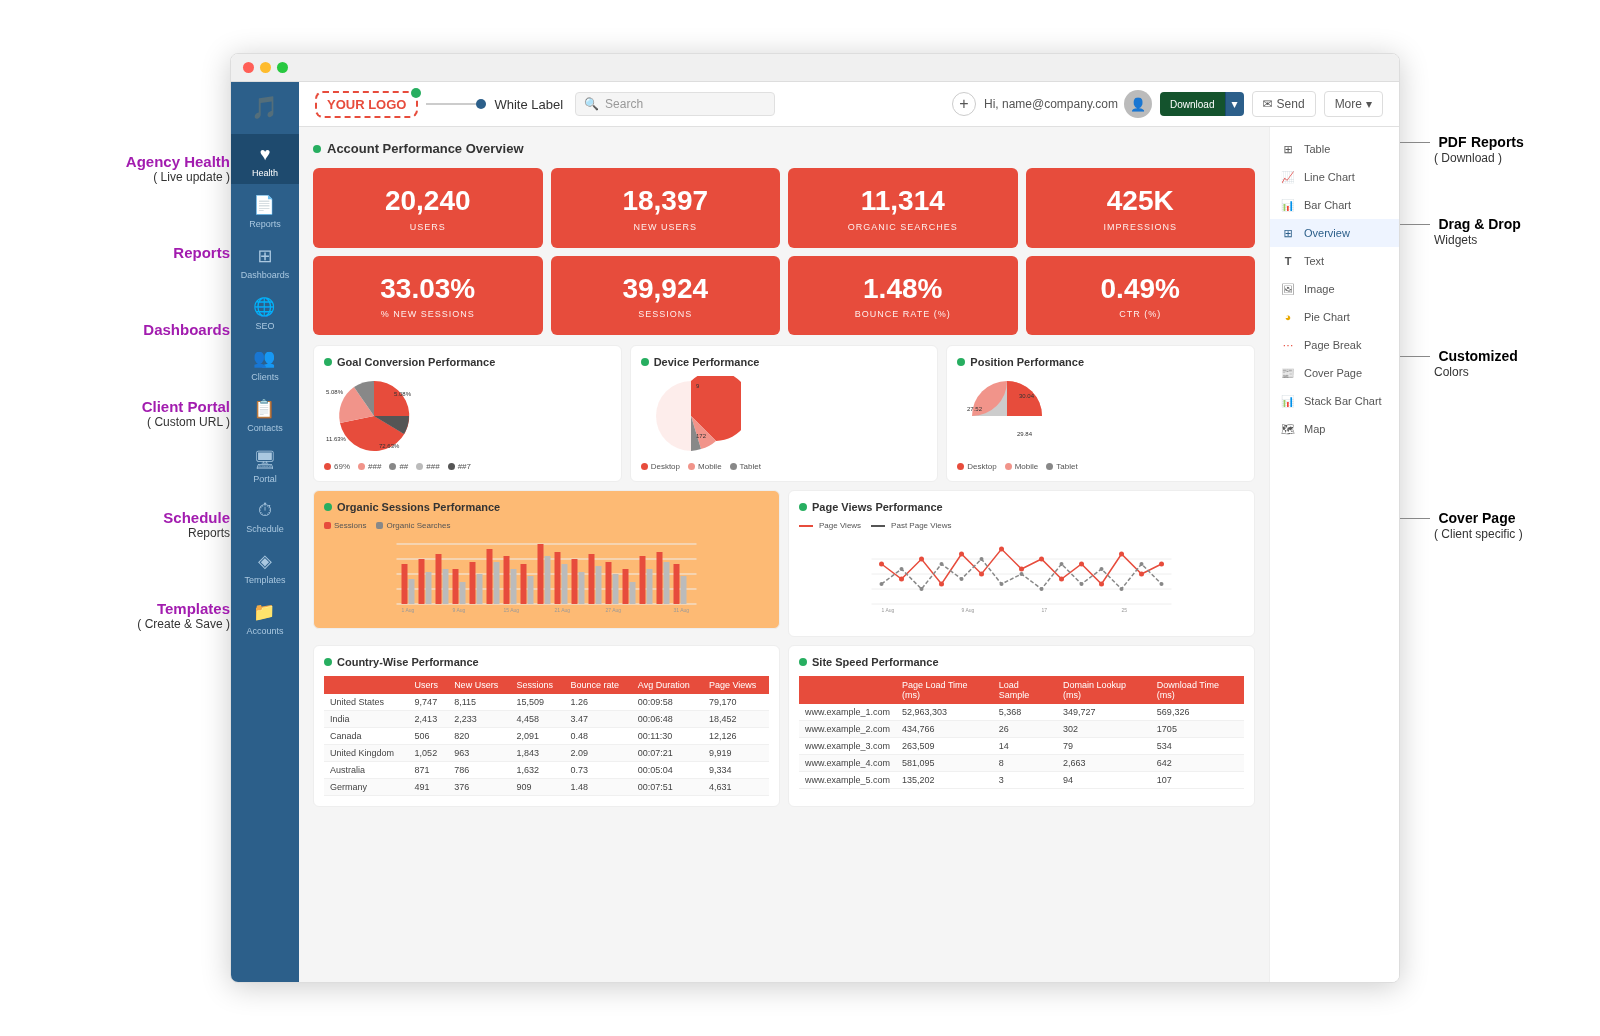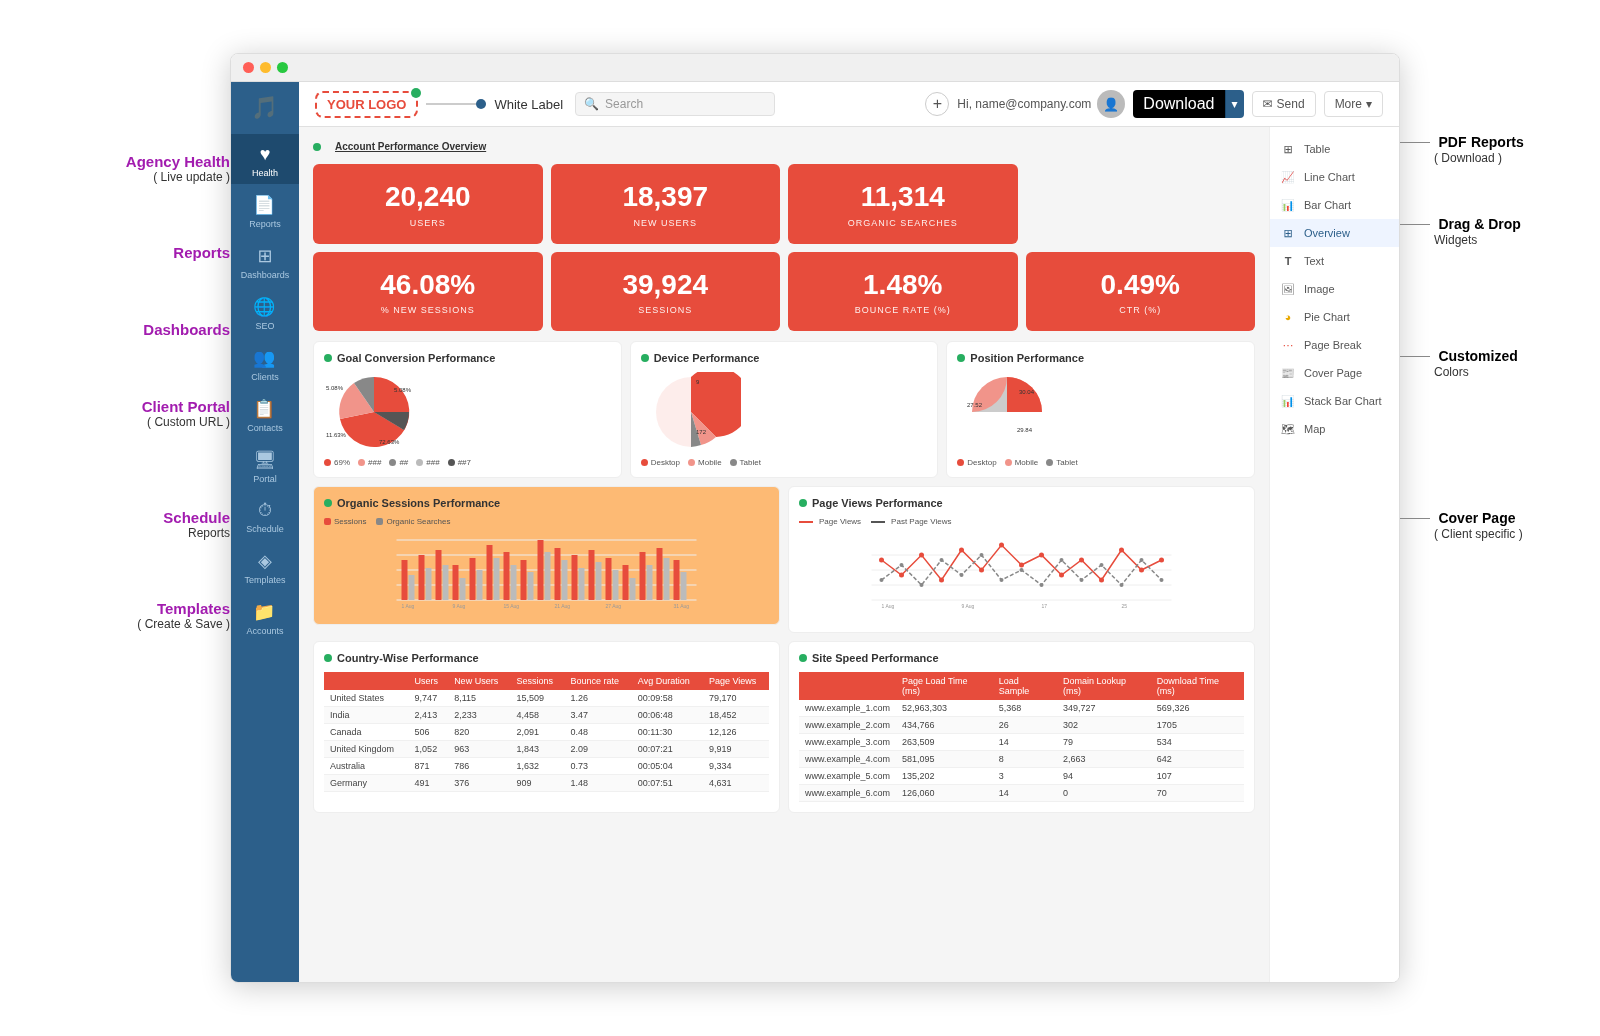--- a/index.html
+++ b/index.html
@@ -208,26 +208,26 @@
     .avatar {
       width: 28px; height: 28px;
       background: #bbb;
       border-radius: 50%;
       display: flex; align-items: center; justify-content: center;
       color: #fff;
       font-size: 13px;
     }
 
     .btn-download {
-      background: #000000;
+      background: #14532d;
       color: #fff;
       border: none;
       border-radius: 4px 0 0 4px;
       padding: 5px 10px;
-      font-size: 16px;
+      font-size: 10px;
       cursor: pointer;
     }
 
     .btn-download-arrow {
       background: #2c5f8a;
       color: #fff;
       border: none;
       border-left: 1px solid #1a4a70;
       border-radius: 0 4px 4px 0;
       padding: 5px 6px;
@@ -257,28 +257,27 @@
 
     
     .report-content {
       flex: 1;
       padding: 14px;
       overflow-y: auto;
       background: #f5f5f5;
     }
 
     .section-title {
-      font-size: 10px;
+      font-size: 13px;
       font-weight: 600;
       color: #333;
       margin-bottom: 12px;
       display: flex;
       align-items: center;
-      gap: 14px;
-      text-decoration: underline;
+      gap: 6px;
     }
 
     .green-dot {
       width: 8px; height: 8px;
       background: #27ae60;
       border-radius: 50%;
       display: inline-block;
     }
 
     
@@ -631,25 +630,29 @@
                 <div class="stat-label">USERS</div>
               </div>
               <div class="stat-card">
                 <div class="stat-value">18,397</div>
                 <div class="stat-label">NEW USERS</div>
               </div>
               <div class="stat-card">
                 <div class="stat-value">11,314</div>
                 <div class="stat-label">ORGANIC SEARCHES</div>
               </div>
+              <div class="stat-card">
+                <div class="stat-value">425K</div>
+                <div class="stat-label">IMPRESSIONS</div>
+              </div>
             </div>
 
             <div class="stats-grid" style="margin-bottom:10px">
               <div class="stat-card">
-                <div class="stat-value">46.08%</div>
+                <div class="stat-value">33.03%</div>
                 <div class="stat-label">% NEW SESSIONS</div>
               </div>
               <div class="stat-card">
                 <div class="stat-value">39,924</div>
                 <div class="stat-label">SESSIONS</div>
               </div>
               <div class="stat-card">
                 <div class="stat-value">1.48%</div>
                 <div class="stat-label">BOUNCE RATE (%)</div>
               </div>
@@ -1039,27 +1042,20 @@
                         <td>2,663</td>
                         <td>642</td>
                       </tr>
                       <tr>
                         <td>www.example_5.com</td>
                         <td>135,202</td>
                         <td>3</td>
                         <td>94</td>
                         <td>107</td>
                       </tr>
-                      <tr>
-                        <td>www.example_6.com</td>
-                        <td>126,060</td>
-                        <td>14</td>
-                        <td>0</td>
-                        <td>70</td>
-                      </tr>
                     </tbody>
                 </table>
               </div>
             </div>
 
           </div>
 
           <div class="widget-panel">
             <div class="widget-item">
               <span class="widget-icon">⊞</span>

